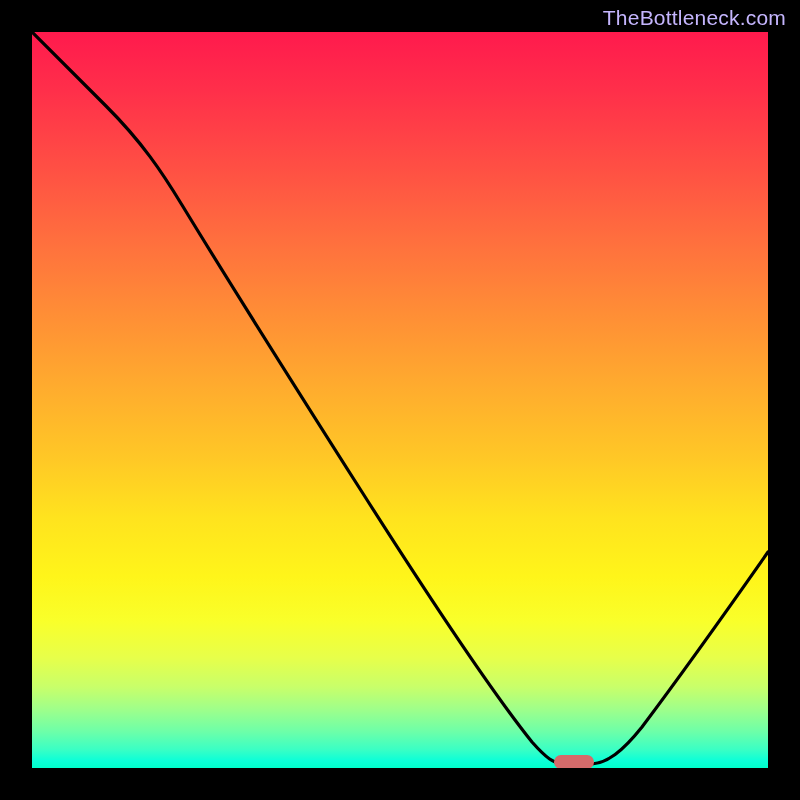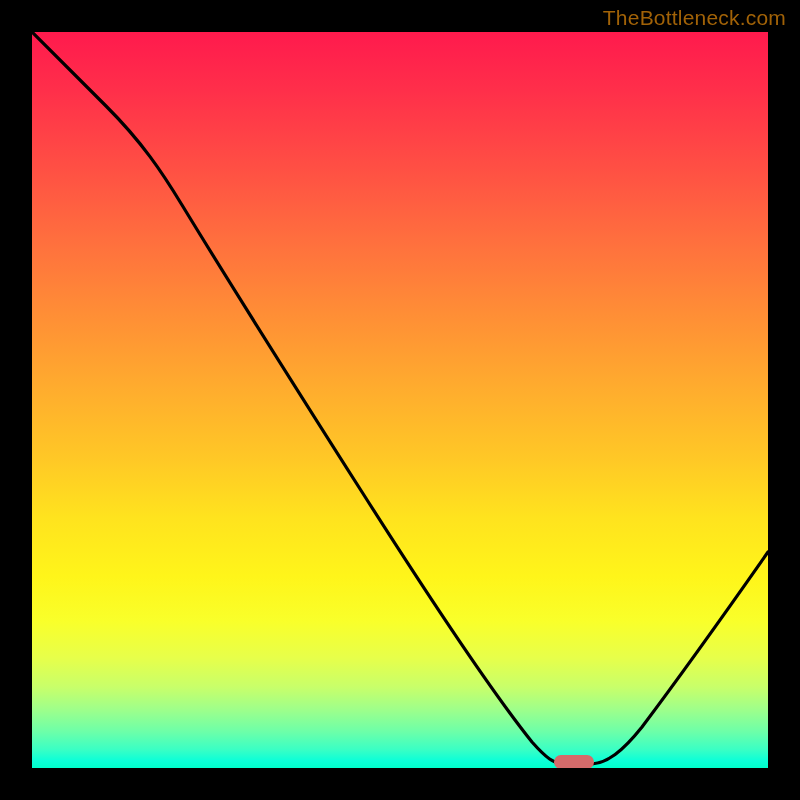--- a/index.html
+++ b/index.html
@@ -65,21 +65,21 @@
     stroke-linejoin: round;
   }
   .marker {
     fill: #d46a6a;
     stroke: none;
   }
   .watermark {
     position: absolute;
     top: 6px;
     right: 14px;
-    color: #a16207;
+    color: #c4b5fd;
     font-size: 21px;
     font-weight: 500;
     letter-spacing: 0.2px;
     user-select: none;
   }
 </style>
 </head>
 <body>
 
 <div class="frame">

